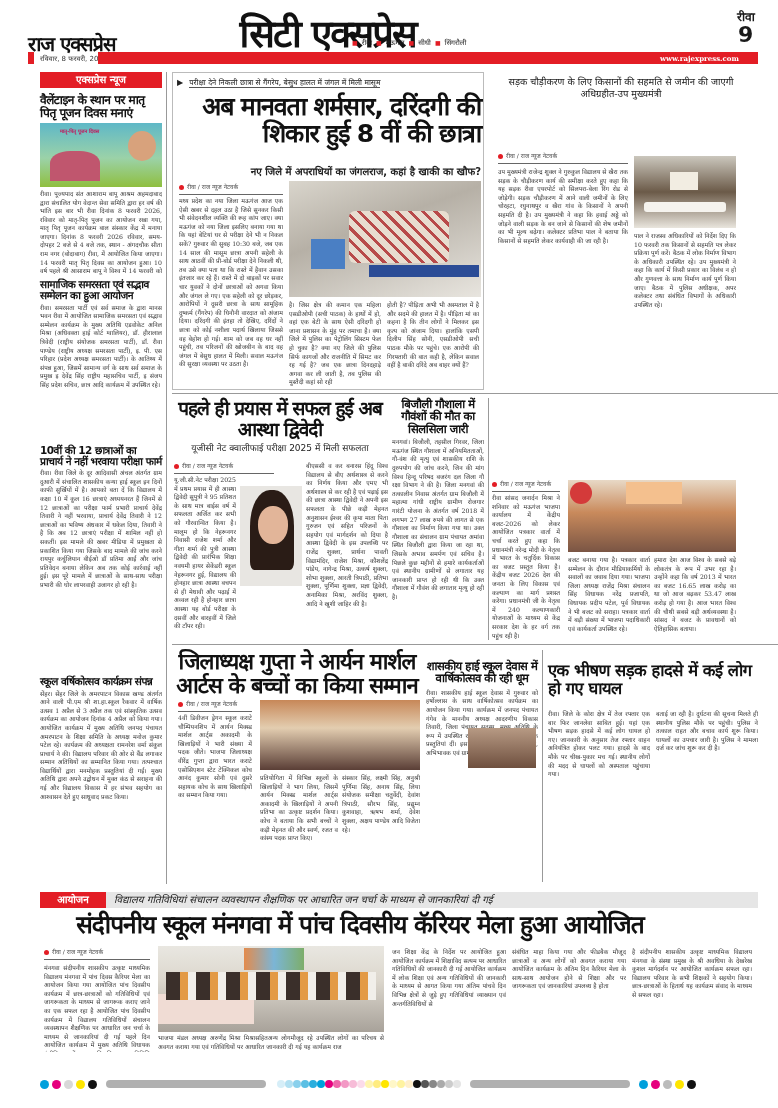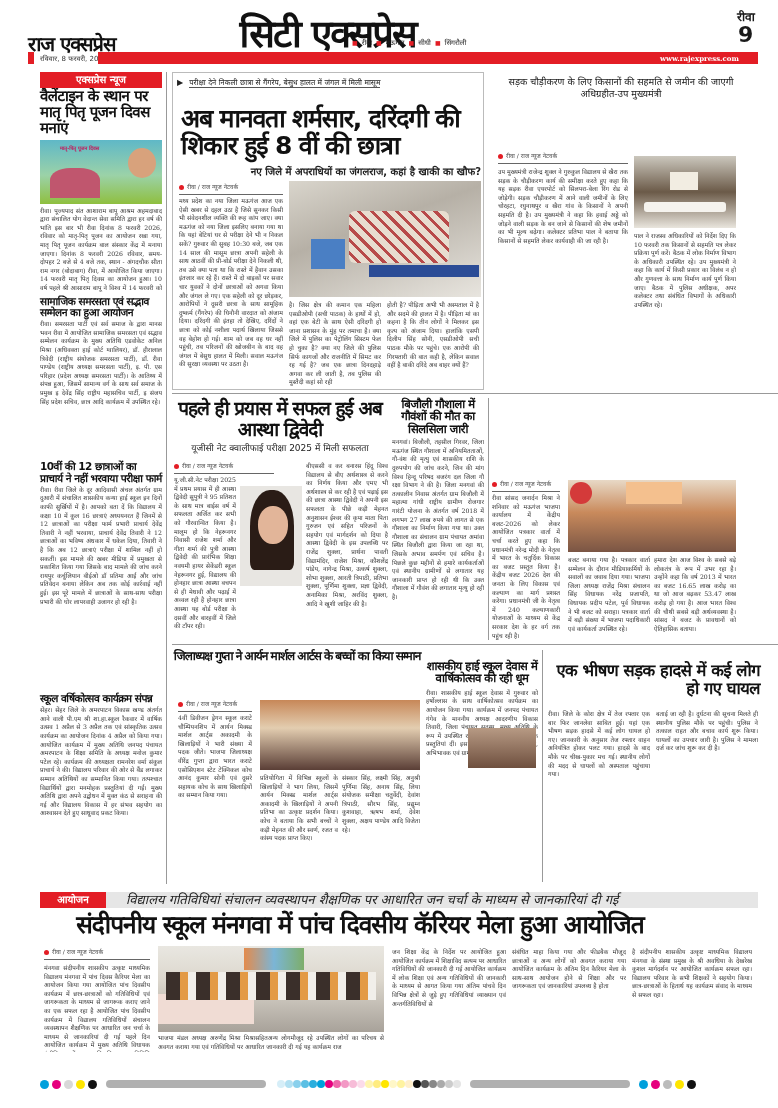--- a/index.html
+++ b/index.html
@@ -36,42 +36,42 @@
   <div class="abs" style="left:28px;top:52px;width:6px;height:12px;background:#e31d25"></div>
   <div class="abs" style="left:40px;top:54px;font-size:7px;color:#333">रविवार, 8 फरवरी, 2026</div>
   <div class="abs" style="left:98px;top:52px;width:660px;height:12px;background:#e31d25"></div>
   <div class="abs" style="left:660px;top:54px;font-size:7px;color:#fff;font-family:'DejaVu Serif',serif;font-weight:bold">www.rajexpress.com</div>
 </div>
 
 <div class="abs" style="left:40px;top:72px;width:122px;height:812px;">
   <div style="background:#e31d25;color:#fff;font-weight:bold;font-size:10px;text-align:center;height:16px;line-height:16px;position:relative">
     <span>एक्सप्रेस न्यूज</span>
   </div>
-  <div class="hl" style="font-size:15px;">वैलेंटाइन के स्थान पर मातृ पितृ पूजन दिवस मनाएं</div>
+  <div class="hl" style="font-size:12px;margin-top:6px">वैलेंटाइन के स्थान पर मातृ पितृ पूजन दिवस मनाएं</div>
   <div class="photo" style="width:122px;height:64px;margin-top:3px;background:linear-gradient(180deg,#5fb8c7 0%,#9bd2a8 55%,#8fbf3f 100%);position:relative">
     <div style="position:absolute;left:20px;top:5px;font-size:5px;color:#c2185b;font-weight:bold">मातृ-पितृ पूजन दिवस</div>
     <div style="position:absolute;left:10px;top:28px;width:50px;height:30px;border-radius:40% 40% 0 0;background:#c0566e"></div>
     <div style="position:absolute;right:6px;top:8px;width:28px;height:30px;border-radius:50%;background:#d8a27c"></div>
   </div>
   <div class="body-text" style="height:86px;margin-top:3px">रीवा। पूज्यपाद संत आशाराम बापू आश्रम अहमदाबाद द्वारा संचालित योग वेदान्त सेवा समिति द्वारा हर वर्ष की भांति इस बार भी रीवा दिनांक 8 फरवरी 2026, रविवार को मातृ-पितृ पूजन का आयोजन रखा गया, मातृ पितृ पूजन कार्यक्रम बाल संस्कार केंद्र में मनाया जाएगा। दिनांक 8 फरवरी 2026 रविवार, समय-दोपहर 2 बजे से 4 बजे तक, स्थान - अंगदचौक सीता राम नगर (बोदाबाग) रीवा, में आयोजित किया जाएगा। 14 फरवरी मातृ पितृ दिवस का आयोजन हुआ। 10 वर्ष पहले श्री आसाराम बापू ने विश्व में 14 फरवरी को मातृ-पितृ पूजन दिवस मनाने का अभियान शुरू किया।</div>
   <div class="hl" style="font-size:10.5px;margin-top:3px">सामाजिक समरसता एवं सद्भाव सम्मेलन का हुआ आयोजन</div>
   <div class="body-text" style="height:138px;margin-top:2px">रीवा। समरसता पार्टी एवं सर्व समाज के द्वारा मानस भवन रीवा में आयोजित सामाजिक समरसता एवं सद्भाव सम्मेलन कार्यक्रम के मुख्य अतिथि एडवोकेट अनिल मिश्रा (अधिवक्ता हाई कोर्ट ग्वालियर), डॉ. हीरालाल त्रिवेदी (राष्ट्रीय संयोजक समरसता पार्टी), डॉ. रीवा पाण्डेय (राष्ट्रीय अध्यक्ष समरसता पार्टी), इ. पी. एस परिहार (प्रदेश अध्यक्ष समरसता पार्टी)। के आतिथ्य में संपन्न हुआ, जिसमें सामान्य वर्ग के साथ सर्व समाज के प्रमुख इ देवेंद्र सिंह राष्ट्रीय महासचिव पार्टी, इ संजय सिंह प्रदेश सचिव, छात्र आदि कार्यक्रम में उपस्थित रहे।</div>
   <div class="hl" style="font-size:10.5px;margin-top:3px">10वीं की 12 छात्राओं का प्राचार्य ने नहीं भरवाया परीक्षा फार्म</div>
   <div class="body-text" style="height:190px;margin-top:2px">रीवा। रीवा जिले के दूर आदिवासी अंचल अंतर्गत ग्राम दुआरी में संचालित शासकीय कन्या हाई स्कूल इन दिनों काफी सुर्खियों में है। आपको बता दें कि विद्यालय में कक्षा 10 में कुल 16 छात्राएं अध्ययनरत हैं जिनमें से 12 छात्राओं का परीक्षा फार्म प्रभारी प्राचार्य देवेंद्र तिवारी ने नहीं भरवाया, प्राचार्य देवेंद्र तिवारी ने 12 छात्राओं का भविष्य अंधकार में धकेल दिया, तिवारी ने है कि अब 12 छात्राएं परीक्षा में शामिल नहीं हो सकतीं। इस मामले की खबर मीडिया में प्रमुखता से प्रकाशित किया गया जिसके बाद मामले की जांच करने रायपुर कर्चुलियान बीईओ डॉ प्रतिमा आईं और जांच प्रतिवेदन बनाया लेकिन अब तक कोई कार्रवाई नहीं हुई। इस पूरे मामले में छात्राओं के साथ-साथ परीक्षा प्रभारी की घोर लापरवाही उजागर हो रही है।</div>
   <div class="hl" style="font-size:10.5px;margin-top:17px">स्कूल वर्षिकोत्सव कार्यक्रम संपन्न</div>
   <div class="body-text" style="height:134px;margin-top:2px">सेंहर। सेंहर जिले के अमरपाटन विकास खण्ड अंतर्गत आने वाली पी.एम श्री शा.हा.स्कूल रैकवार में वार्षिक उत्सव 1 अप्रैल से 3 अप्रैल तक एवं सांस्कृतिक उत्सव कार्यक्रम का आयोजन दिनांक 4 अप्रैल को किया गया। आयोजित कार्यक्रम में मुख्य अतिथि जनपद पंचायत अमरपाटन के शिक्षा समिति के अध्यक्ष मनोज कुमार पटेल रहे। कार्यक्रम की अध्यक्षता रामनरेश वर्मा संकुल प्राचार्य ने की। विद्यालय परिवार की ओर से बैंड लगाकर सम्मान अतिथियों का सम्मानित किया गया। तत्पश्चात विद्यार्थियों द्वारा मनमोहक प्रस्तुतियां दी गईं। मुख्य अतिथि द्वारा अपने उद्बोधन में मुक्त कंठ से सराहना की गई और विद्यालय विकास में हर संभव सहयोग का आश्वासन देते हुए साधुवाद प्रकट किया।</div>
 </div>
 <div class="vrule" style="left:166px;top:72px;height:812px"></div>
 
 <div class="abs" style="left:172px;top:72px;width:312px;height:318px;border:1px solid #bbb">
   <div style="position:absolute;left:4px;top:4px;font-size:7.5px;color:#222;display:flex;gap:6px;align-items:center">
     <span style="font-size:8px">▶</span>
     <span style="border-bottom:1px solid #555">परीक्षा देने निकली छात्रा से गैंगरेप, बेसुध हालत में जंगल में मिली मासूम</span>
   </div>
-  <div class="hl" style="position:absolute;left:8px;top:32px;width:300px;font-size:25px;text-align:left;letter-spacing:-1.2px">अब मानवता शर्मसार, दरिंदगी की शिकार हुई 8 वीं की छात्रा</div>
+  <div class="hl" style="position:absolute;left:8px;top:20px;width:300px;font-size:25px;text-align:right;letter-spacing:-1.2px">अब मानवता शर्मसार, दरिंदगी की शिकार हुई 8 वीं की छात्रा</div>
   <div style="position:absolute;left:0;top:91px;width:308px;text-align:right;font-size:10px;font-weight:bold;color:#222">नए जिले में अपराधियों का जंगलराज, कहां है खाकी का खौफ?</div>
   <div class="byline" style="position:absolute;left:6px;top:110px;width:104px">
       <span class="dot"></span>
       <span>रीवा / राज न्यूज नेटवर्क</span>
     </div>
   <div class="body-text" style="position:absolute;left:6px;top:124px;width:104px;height:188px">मध्य प्रदेश का नया जिला मऊगंज आज एक ऐसी खबर से दहल उठा है जिसे सुनकर किसी भी संवेदनशील व्यक्ति की रूह कांप जाए। क्या मऊगंज को नया जिला इसलिए बनाया गया था कि यहां बेटियां घर से परीक्षा देने भी न निकल सकें? गुरुवार की सुबह 10:30 बजे, जब एक 14 साल की मासूम छात्रा अपनी सहेली के साथ आठवीं की प्री-बोर्ड परीक्षा देने निकली थी, तब उसे क्या पता था कि रास्ते में हैवान उसका इंतजार कर रहे हैं। रास्ते में दो बाइकों पर सवार चार युवकों ने दोनों छात्राओं को अगवा किया और जंगल ले गए। एक सहेली को दूर छोड़कर, आरोपियों ने दूसरी छात्रा के साथ सामूहिक दुष्कर्म (गैंगरेप) की घिनौनी वारदात को अंजाम दिया। दरिंदगी की इंतहा तो देखिए, दरिंदों ने छात्रा को कोई नशीला पदार्थ खिलाया जिससे वह बेहोश हो गई। शाम को जब वह घर नहीं पहुंची, तब परिजनों की खोजबीन के बाद वह जंगल में बेसुध हालत में मिली। सवाल मऊगंज की सुरक्षा व्यवस्था पर उठता है।</div>
   <div class="photo" style="position:absolute;left:116px;top:108px;width:192px;height:116px;background:linear-gradient(160deg,#d9d5cc 0%,#b6b0a6 40%,#e8e5df 100%)">
     <div style="position:absolute;left:60px;top:30px;width:100px;height:52px;background:repeating-linear-gradient(45deg,#e8ddd0 0 6px,#b84a4a 6px 9px);border-radius:6px"></div>
     <div style="position:absolute;left:80px;top:84px;width:110px;height:12px;background:#2b4c96"></div>
     <div style="position:absolute;left:22px;top:58px;width:34px;height:30px;background:#4a7fc4"></div>
@@ -127,49 +127,49 @@
     <div style="position:absolute;left:2px;top:2px;width:22px;height:22px;background:#d43a3a;border-radius:50%"></div>
   </div>
   <div class="body-text" style="position:absolute;left:0;top:84px;width:68px;height:146px">रीवा सांसद जनार्दन मिश्रा ने शनिवार को मऊगंज भाजपा कार्यालय में केंद्रीय बजट-2026 को लेकर आयोजित पत्रकार वार्ता में चर्चा करते हुए कहा कि प्रधानमंत्री नरेन्द्र मोदी के नेतृत्व में भारत के चतुर्दिक विकास का बजट प्रस्तुत किया है। केंद्रीय बजट 2026 देश की जनता के लिए विकास एवं कल्याण का मार्ग प्रशस्त करेगा। प्रधानमंत्री जी के नेतृत्व में 240 कल्याणकारी योजनाओं के माध्यम से केंद्र सरकार देश के हर वर्ग तक पहुंच रही है।</div>
   <div class="body-text" style="position:absolute;left:76px;top:146px;width:82px;height:84px">बजट बनाया गया है। पत्रकार वार्ता सम्मेलन के दौरान मीडियाकर्मियों के सवालों का जवाब दिया गया। भाजपा जिला अध्यक्ष राजेंद्र मिश्रा संचालन सिंह विधायक नरेंद्र प्रजापति, विधायक प्रदीप पटेल, पूर्व विधायक ने भी बजट को सराहा। पत्रकार वार्ता में बड़ी संख्या में भाजपा पदाधिकारी एवं कार्यकर्ता उपस्थित रहे।</div>
   <div class="body-text" style="position:absolute;left:162px;top:146px;width:82px;height:84px">हमारा देश आज विश्व के सबसे बड़े लोकतंत्र के रूप में उभर रहा है। उन्होंने कहा कि वर्ष 2013 में भारत का बजट 16.65 लाख करोड़ का था जो आज बढ़कर 53.47 लाख करोड़ हो गया है। आज भारत विश्व की चौथी सबसे बड़ी अर्थव्यवस्था है। सांसद ने बजट के प्रावधानों को ऐतिहासिक बताया।</div>
 </div>
 
 <div class="hrule" style="left:172px;top:644px;width:606px"></div>
 
 <div class="abs" style="left:172px;top:650px;width:250px;height:232px">
-  <div class="hl" style="font-size:12px;text-align:center;letter-spacing:-1px">जिलाध्यक्ष गुप्ता ने आर्यन मार्शल आर्टस के बच्चों का किया सम्मान</div>
+  <div class="hl" style="font-size:22px;text-align:center;letter-spacing:-1px">जिलाध्यक्ष गुप्ता ने आर्यन मार्शल आर्टस के बच्चों का किया सम्मान</div>
   <div class="byline" style="position:absolute;left:6px;top:50px;width:74px">
       <span class="dot"></span>
       <span>रीवा / राज न्यूज नेटवर्क</span>
     </div>
   <div class="body-text" style="position:absolute;left:6px;top:64px;width:74px;height:166px">4वीं डिवीजन ड्रेगन स्कूल कराटे चौम्पियनशिप में आर्यन मिक्स्ड मार्शल आर्ट्स अकादमी के खिलाड़ियों ने भारी संख्या में पदक जीते। भाजपा जिलाध्यक्ष वीरेंद्र गुप्ता द्वारा भारत कराटे एसोसिएशन स्टेट टेक्निकल कोच आनंद कुमार सोनी एवं दूसरे सहायक कोच के साथ खिलाड़ियों का सम्मान किया गया।</div>
   <div class="photo" style="position:absolute;left:88px;top:50px;width:160px;height:70px;background:linear-gradient(180deg,#c78758 0%,#e3cdb0 40%,#5a3e36 100%)"></div>
   <div class="body-text" style="position:absolute;left:88px;top:124px;width:78px;height:106px">प्रतियोगिता में विभिन्न स्कूलों के खिलाड़ियों ने भाग लिया, जिसमें आर्यन मिक्स्ड मार्शल आर्ट्स अकादमी के खिलाड़ियों ने अपनी प्रतिभा का उत्कृष्ट प्रदर्शन किया। कोच ने बताया कि सभी बच्चों ने कड़ी मेहनत की और स्वर्ण, रजत व कांस्य पदक प्राप्त किए।</div>
   <div class="body-text" style="position:absolute;left:170px;top:124px;width:78px;height:106px">संस्कार सिंह, लक्ष्मी सिंह, अनुश्री पूर्णिमा सिंह, अनाय सिंह, लिया संयोजक समीक्षा चतुर्वेदी, देवांश त्रिपाठी, सौरभ सिंह, प्रद्युम्न कुशवाहा, ऋषभ शर्मा, देवेश शुक्ला, अक्षय पाण्डेय आदि विजेता रहे।</div>
 </div>
 
 <div class="abs" style="left:426px;top:660px;width:112px;height:222px">
   <div class="hl" style="font-size:11.5px;text-align:center">शासकीय हाई स्कूल देवास में वार्षिकोत्सव की रही धूम</div>
   <div class="body-text" style="margin-top:4px;height:190px">रीवा। शासकीय हाई स्कूल देवास में गुरुवार को हर्षोल्लास के साथ वार्षिकोत्सव कार्यक्रम का आयोजन किया गया। कार्यक्रम में जनपद पंचायत गंगेव के माननीय अध्यक्ष आदरणीय विकास तिवारी, जिला पंचायत सदस्य, मुख्य अतिथि के रूप में उपस्थित रहे। छात्र-छात्राओं ने सांस्कृतिक प्रस्तुतियां दीं। इस अवसर पर विद्यालय परिवार, अभिभावक एवं ग्रामीण उपस्थित रहे।</div>
   <div class="photo" style="position:absolute;left:42px;top:68px;width:68px;height:40px;background:linear-gradient(180deg,#b79a84,#6e4f3e)"></div>
 </div>
 <div class="vrule" style="left:542px;top:650px;height:232px"></div>
 
 <div class="abs" style="left:548px;top:662px;width:230px;height:220px">
-  <div class="hl" style="font-size:16.5px;text-align:right;width:212px">एक भीषण सड़क हादसे में कई लोग हो गए घायल</div>
+  <div class="hl" style="font-size:16.5px;text-align:left;width:212px">एक भीषण सड़क हादसे में कई लोग हो गए घायल</div>
   <div class="body-text" style="position:absolute;left:0;top:48px;width:102px;height:172px">रीवा। जिले के कोरा क्षेत्र में तेज रफ्तार एक बार फिर जानलेवा साबित हुई। यहां एक भीषण सड़क हादसे में कई लोग घायल हो गए। जानकारी के अनुसार तेज रफ्तार वाहन अनियंत्रित होकर पलट गया। हादसे के बाद मौके पर चीख-पुकार मच गई। स्थानीय लोगों की मदद से घायलों को अस्पताल पहुंचाया गया।</div>
   <div class="body-text" style="position:absolute;left:108px;top:48px;width:102px;height:172px">बताई जा रही है। दुर्घटना की सूचना मिलते ही स्थानीय पुलिस मौके पर पहुंची। पुलिस ने तत्काल राहत और बचाव कार्य शुरू किया। घायलों का उपचार जारी है। पुलिस ने मामला दर्ज कर जांच शुरू कर दी है।</div>
 </div>
 
 <div class="abs" style="left:40px;top:892px;width:718px;height:160px">
   <div style="position:absolute;left:0;top:0;width:66px;height:16px;background:#e31d25;color:#fff;font-size:10px;font-weight:bold;text-align:center;line-height:16px">
     <span>आयोजन</span>
   </div>
-  <div style="position:absolute;left:66px;top:0;width:652px;height:16px;background:#e6e6e6;font-size:13px;line-height:16px;padding-left:20px;color:#222;font-style:italic">
+  <div style="position:absolute;left:66px;top:0;width:652px;height:16px;background:#e6e6e6;font-size:10px;line-height:16px;padding-left:8px;color:#222;font-style:italic">
     <span>विद्यालय गतिविधियां संचालन व्यवस्थापन शैक्षणिक पर आधारित जन चर्चा के माध्यम से जानकारियां दी गई</span>
   </div>
   <div class="hl" style="position:absolute;left:0;top:20px;width:640px;font-size:24.5px;text-align:center;letter-spacing:-1px">संदीपनीय स्कूल मंनगवा में पांच दिवसीय कॅरियर मेला हुआ आयोजित</div>
   <div class="byline" style="position:absolute;left:4px;top:56px;width:106px">
       <span class="dot"></span>
       <span>रीवा / राज न्यूज नेटवर्क</span>
     </div>
   <div class="body-text" style="position:absolute;left:4px;top:72px;width:106px;height:88px">मंनगवा संदीपनीय शासकीय उत्कृष्ट माध्यमिक विद्यालय मंनगवा में पांच दिवस कैरियर मेला का आयोजन किया गया आयोजित पांच दिवसीय कार्यक्रम में छात्र-छात्राओं को गतिविधियों एवं जागरूकता के माध्यम से जागरूक कराए जाने का एक सफल रहा है आयोजित पांच दिवसीय कार्यक्रम में विद्यालय गतिविधियों संचालन व्यवस्थापन शैक्षणिक पर आधारित जन चर्चा के माध्यम से जानकारियां दी गई पहले दिन आयोजित कार्यक्रम में मुख्य अतिथि विधायक इंजीनियर नरेंद्र प्रजापति विधायक प्रतिनिधि जगजीवन लाल तिवारी विधायक कुशवाहा वरिष्ठ पत्रकार महेंद्र तिवारी</div>
   <div class="photo" style="position:absolute;left:118px;top:54px;width:226px;height:86px;background:linear-gradient(180deg,#e9e7e1 0%,#dcd7cd 40%,#a8a29a 100%)">
     <div style="position:absolute;left:86px;top:2px;width:60px;height:22px;background:linear-gradient(90deg,#e48b4c,#7bb5d6,#7dae6a)"></div>

